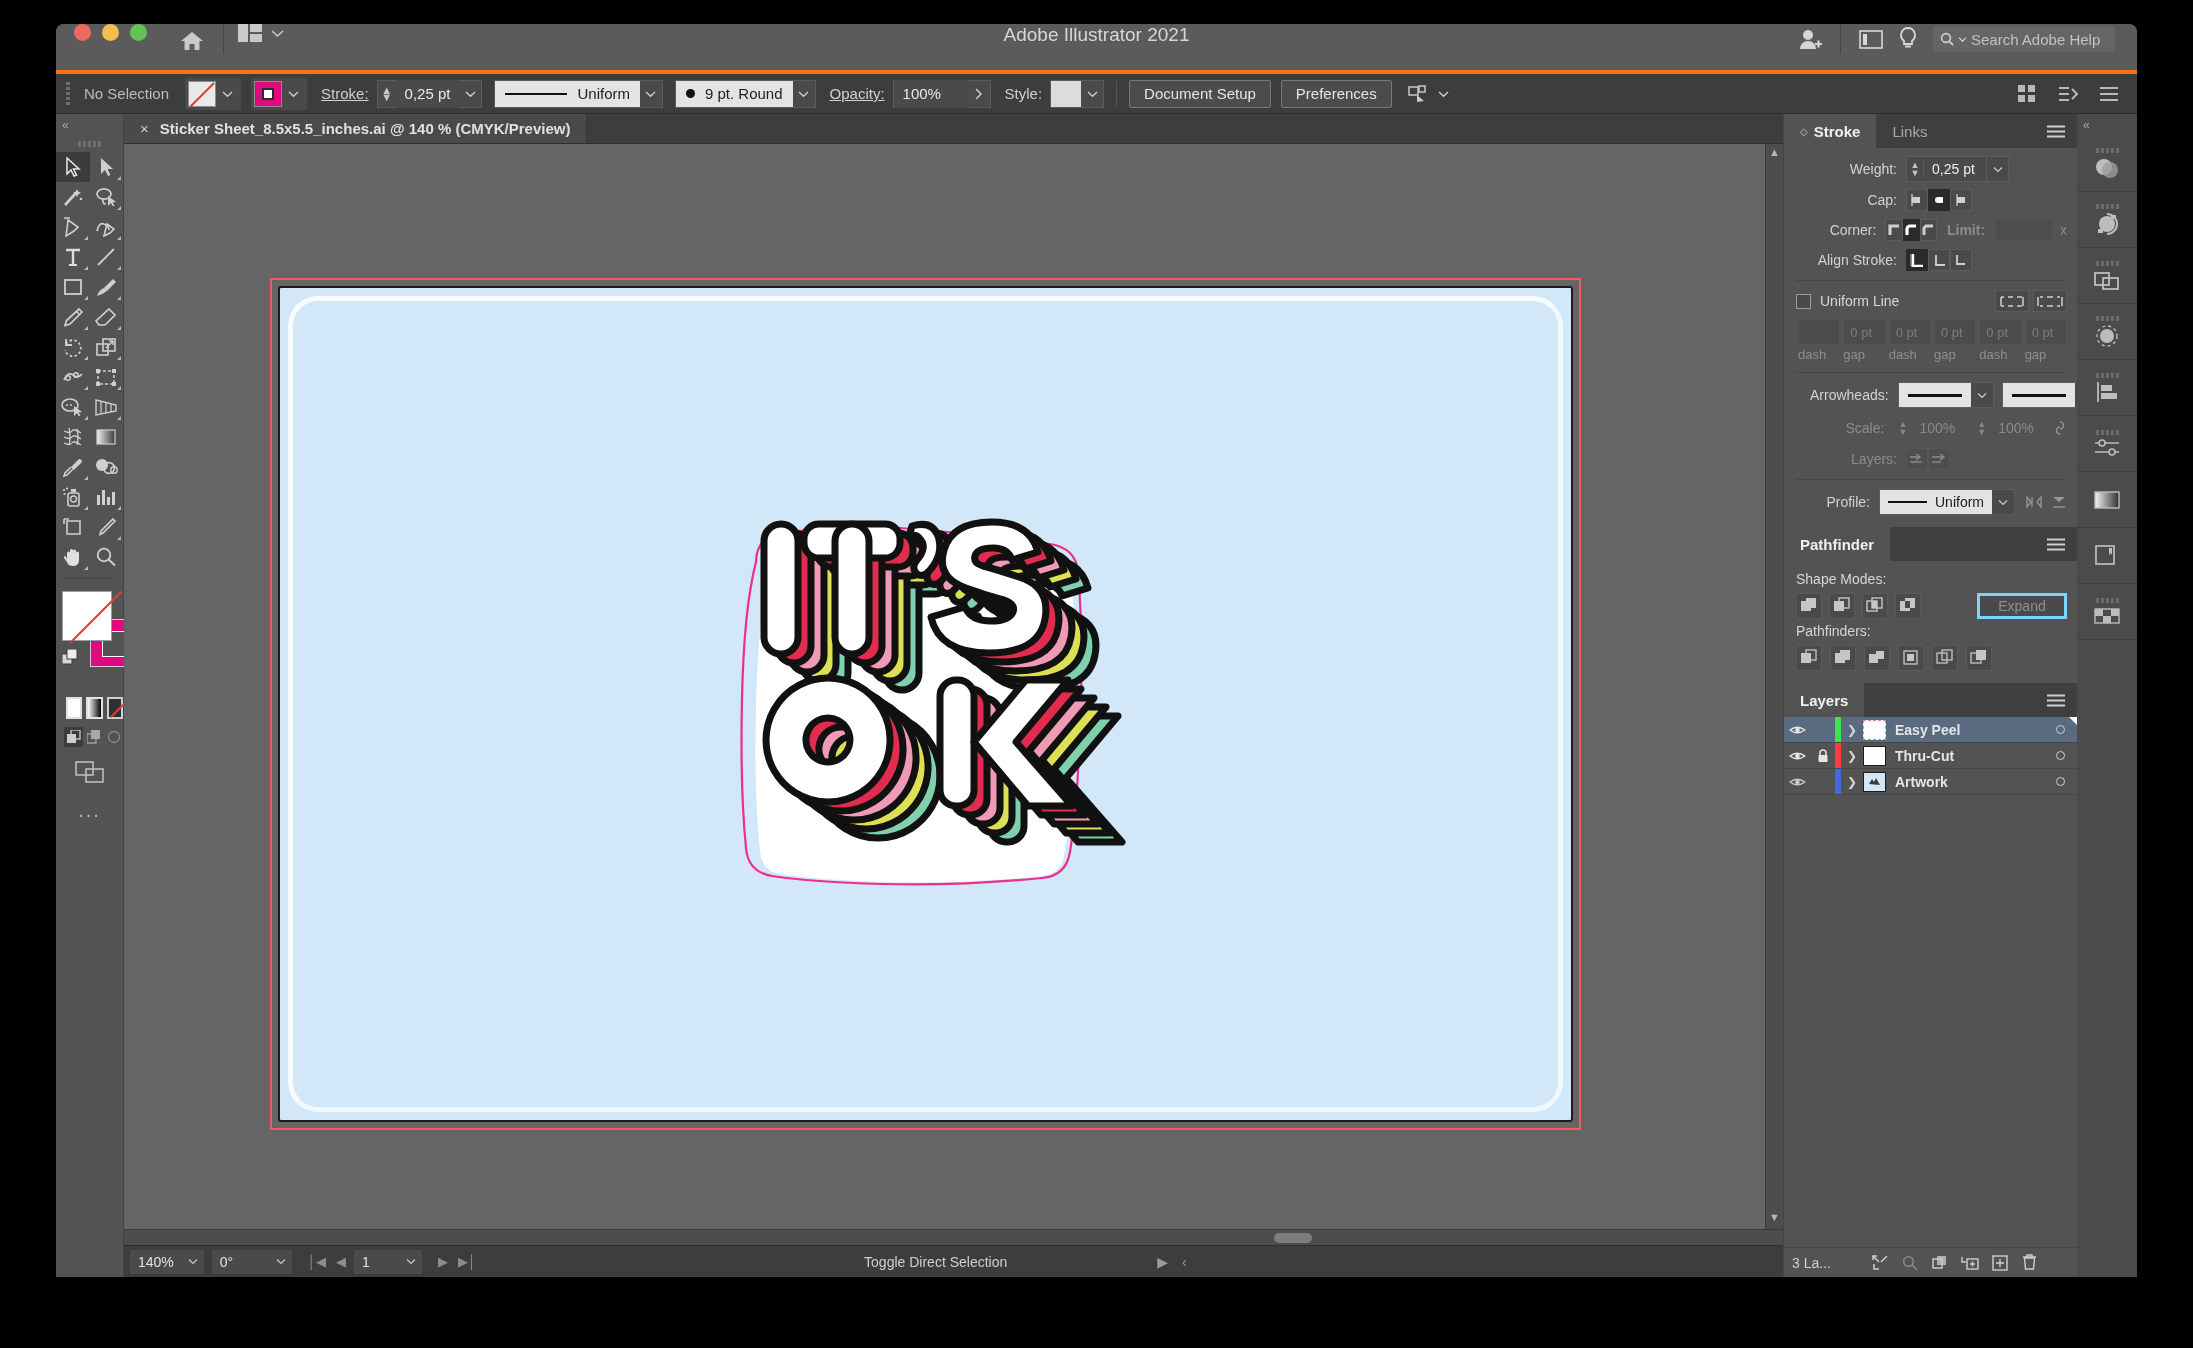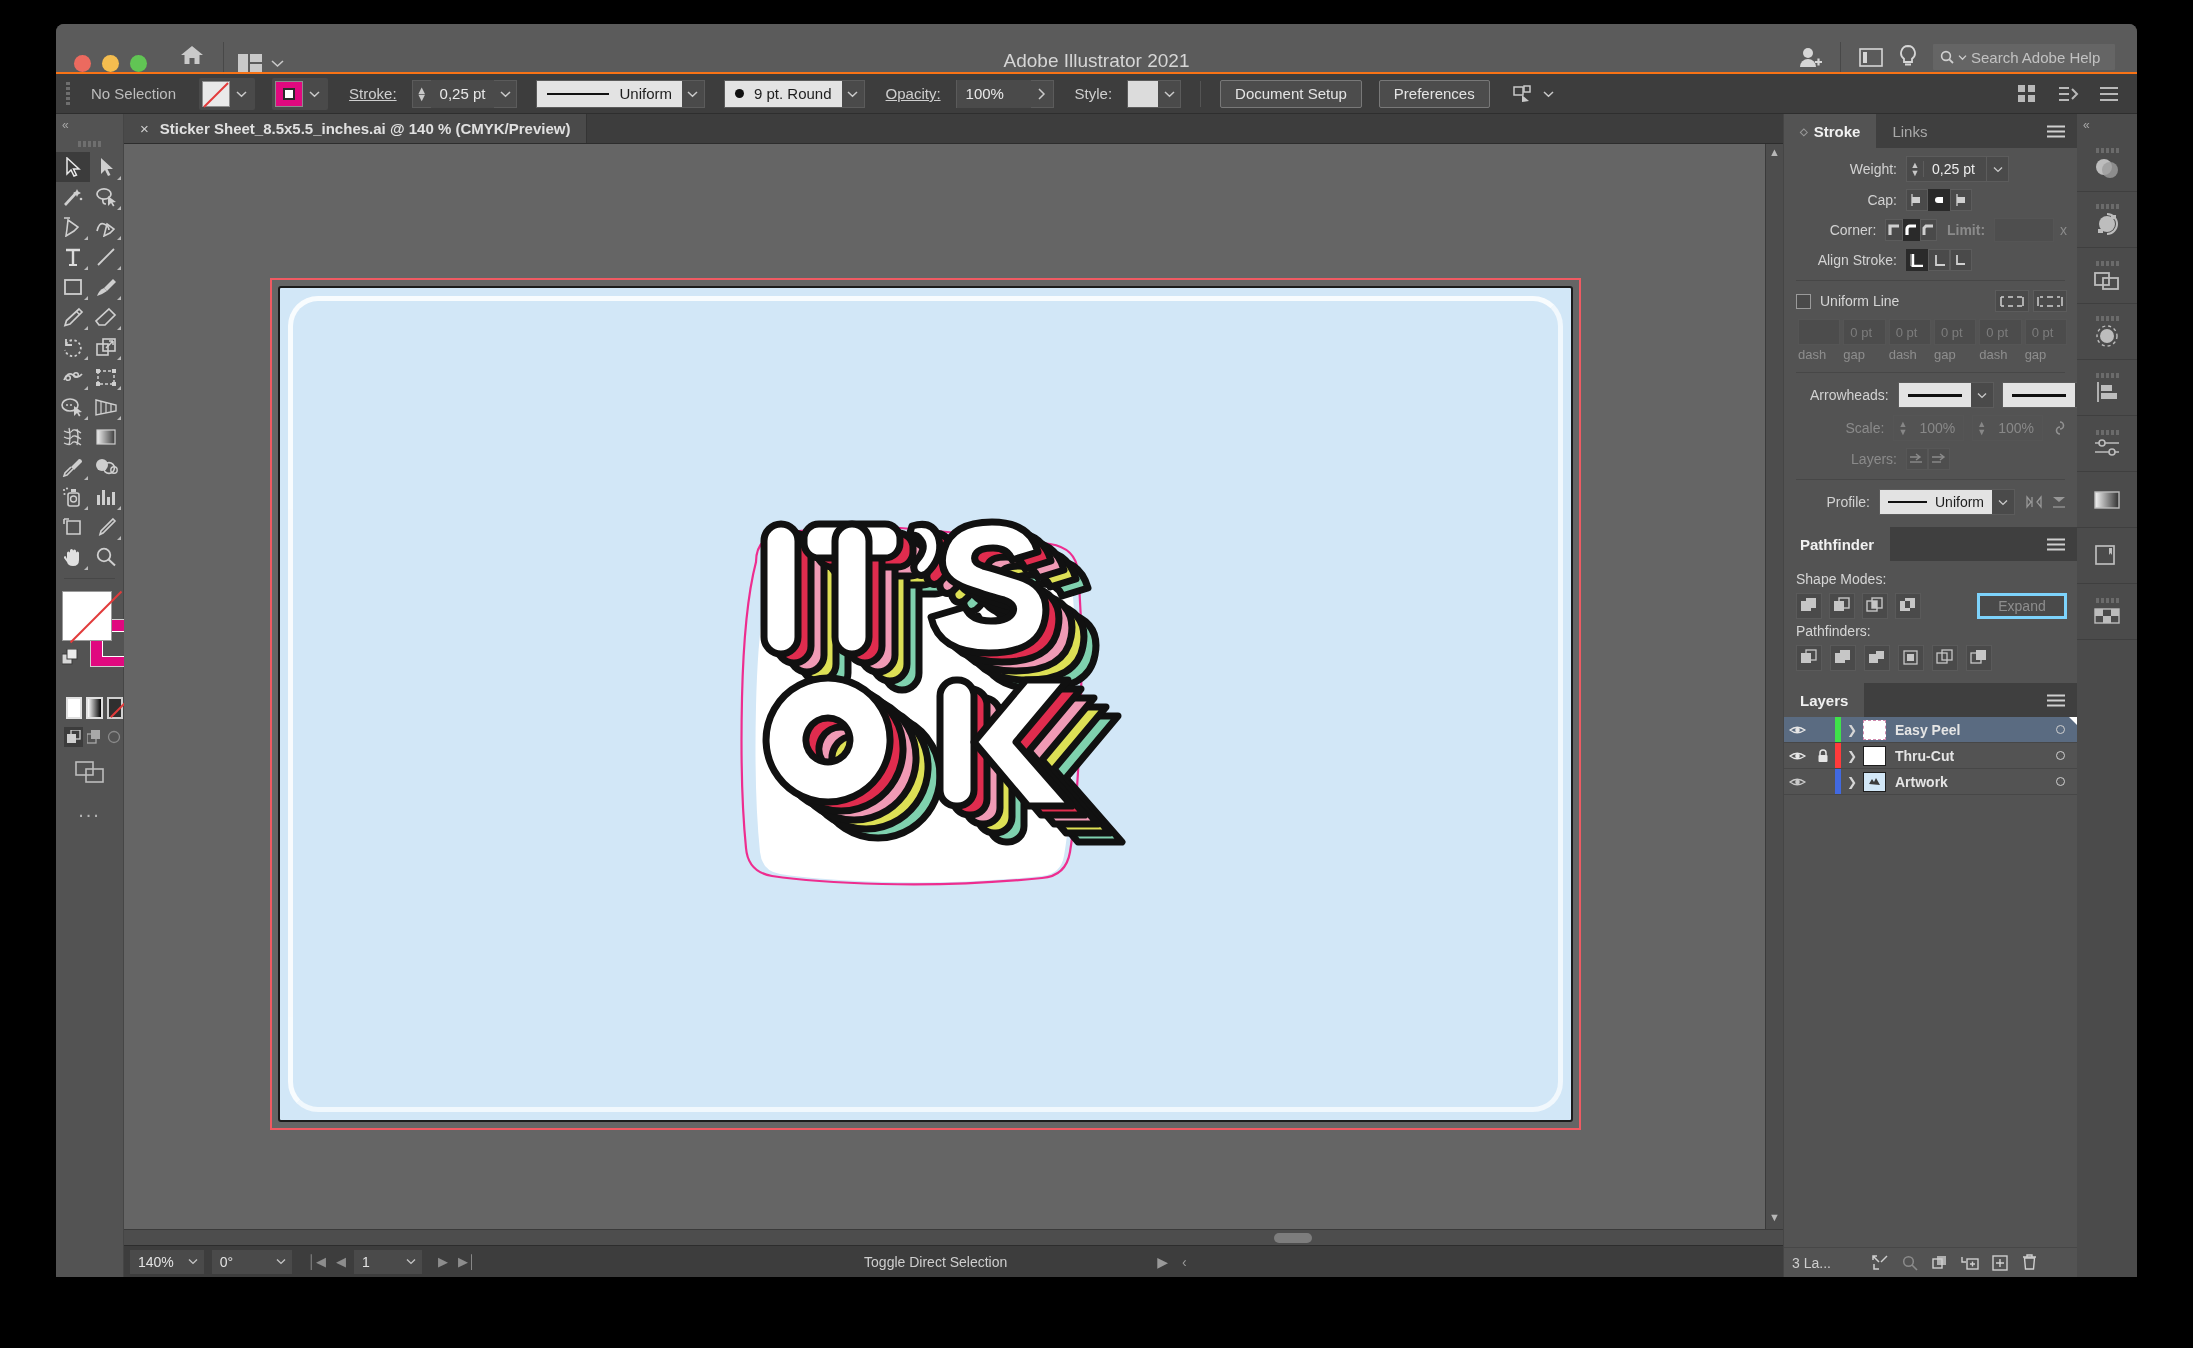--- a/index.html
+++ b/index.html
@@ -15,23 +15,23 @@
     width:2081px; height:1253px;
     background:#535353;
     border-radius:8px 8px 0 0;
     overflow:hidden;
     display:flex; flex-direction:column;
   }
 
   
   .titlebar {
     height:50px; background:#5b5b5b;
-    display:flex; align-items:flex-end;
+    display:flex; align-items:flex-start;
     position:relative; flex:0 0 auto;
-    border-bottom:2px solid #f97316;
+    border-bottom:4px solid #f97316;
   }
   .traffic { display:flex; gap:11px; margin-left:18px; }
   .dot { width:17px; height:17px; border-radius:50%; }
   .dot.r{background:#ec6a5f;} .dot.y{background:#f4bd4f;} .dot.g{background:#61c554;}
   .tb-home { margin-left:28px; width:34px; height:34px; display:flex; align-items:center; justify-content:center;}
   .tb-sep { width:1px; height:30px; background:#484848; margin:0 14px; }
   .tb-arrange { display:flex; align-items:center; gap:9px; }
   .apptitle {
     position:absolute; left:0; right:0; text-align:center;
     color:#d6d6d6; font-size:19px; pointer-events:none;
@@ -39,21 +39,21 @@
   .tb-right { margin-left:auto; display:flex; align-items:center; gap:16px; padding-right:22px;}
   .searchbox {
     width:182px; height:26px; background:#656565;
     display:flex; align-items:center; gap:4px; padding:0 7px;
     color:#c2c2c2; font-size:15px; border-radius:1px;
   }
 
   
   .controlbar {
     height:40px; background:#3d3d3d;
-    display:flex; align-items:center; gap:7px;
+    display:flex; align-items:center; gap:0;
     flex:0 0 auto; padding-left:8px;
     border-bottom:1px solid #2e2e2e;
     font-size:15px; color:#d2d2d2;
   }
   .grip { width:10px; height:26px; display:flex; flex-direction:column; justify-content:center; gap:2px;}
   .grip i { display:block; width:4px; height:3px; background:#6e6e6e; margin-left:2px;}
   .cb-label { color:#bdbdbd; margin:0 16px 0 10px; }
   .swatch-grp { display:flex; align-items:center; background:#4a4a4a; padding:3px; border-radius:2px; gap:0;}
   .swatch {
     width:28px; height:26px; background:#e9e9e9;

